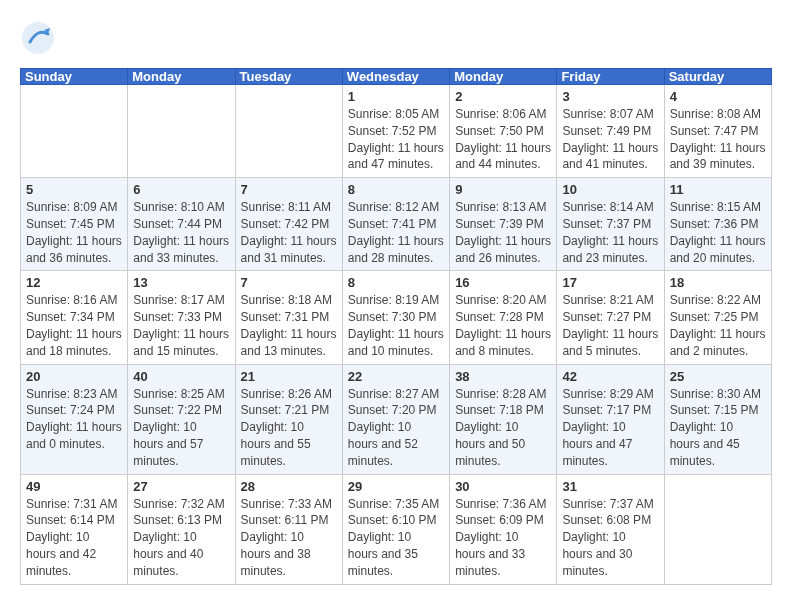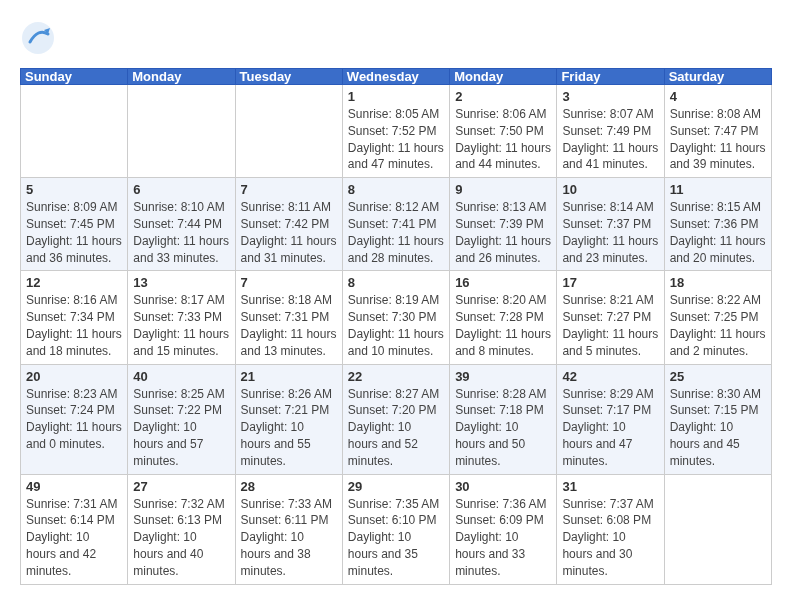--- a/index.html
+++ b/index.html
@@ -216,21 +216,21 @@
         </td>
         <td>
           <span class="day-num">21</span>
           <div class="day-info">Sunrise: 8:26 AM<br>Sunset: 7:21 PM<br>Daylight: 10 hours and 55 minutes.</div>
         </td>
         <td>
           <span class="day-num">22</span>
           <div class="day-info">Sunrise: 8:27 AM<br>Sunset: 7:20 PM<br>Daylight: 10 hours and 52 minutes.</div>
         </td>
         <td>
-          <span class="day-num">39</span>
+          <span class="day-num">38</span>
           <div class="day-info">Sunrise: 8:28 AM<br>Sunset: 7:18 PM<br>Daylight: 10 hours and 50 minutes.</div>
         </td>
         <td>
           <span class="day-num">42</span>
           <div class="day-info">Sunrise: 8:29 AM<br>Sunset: 7:17 PM<br>Daylight: 10 hours and 47 minutes.</div>
         </td>
         <td>
           <span class="day-num">25</span>
           <div class="day-info">Sunrise: 8:30 AM<br>Sunset: 7:15 PM<br>Daylight: 10 hours and 45 minutes.</div>
         </td>

